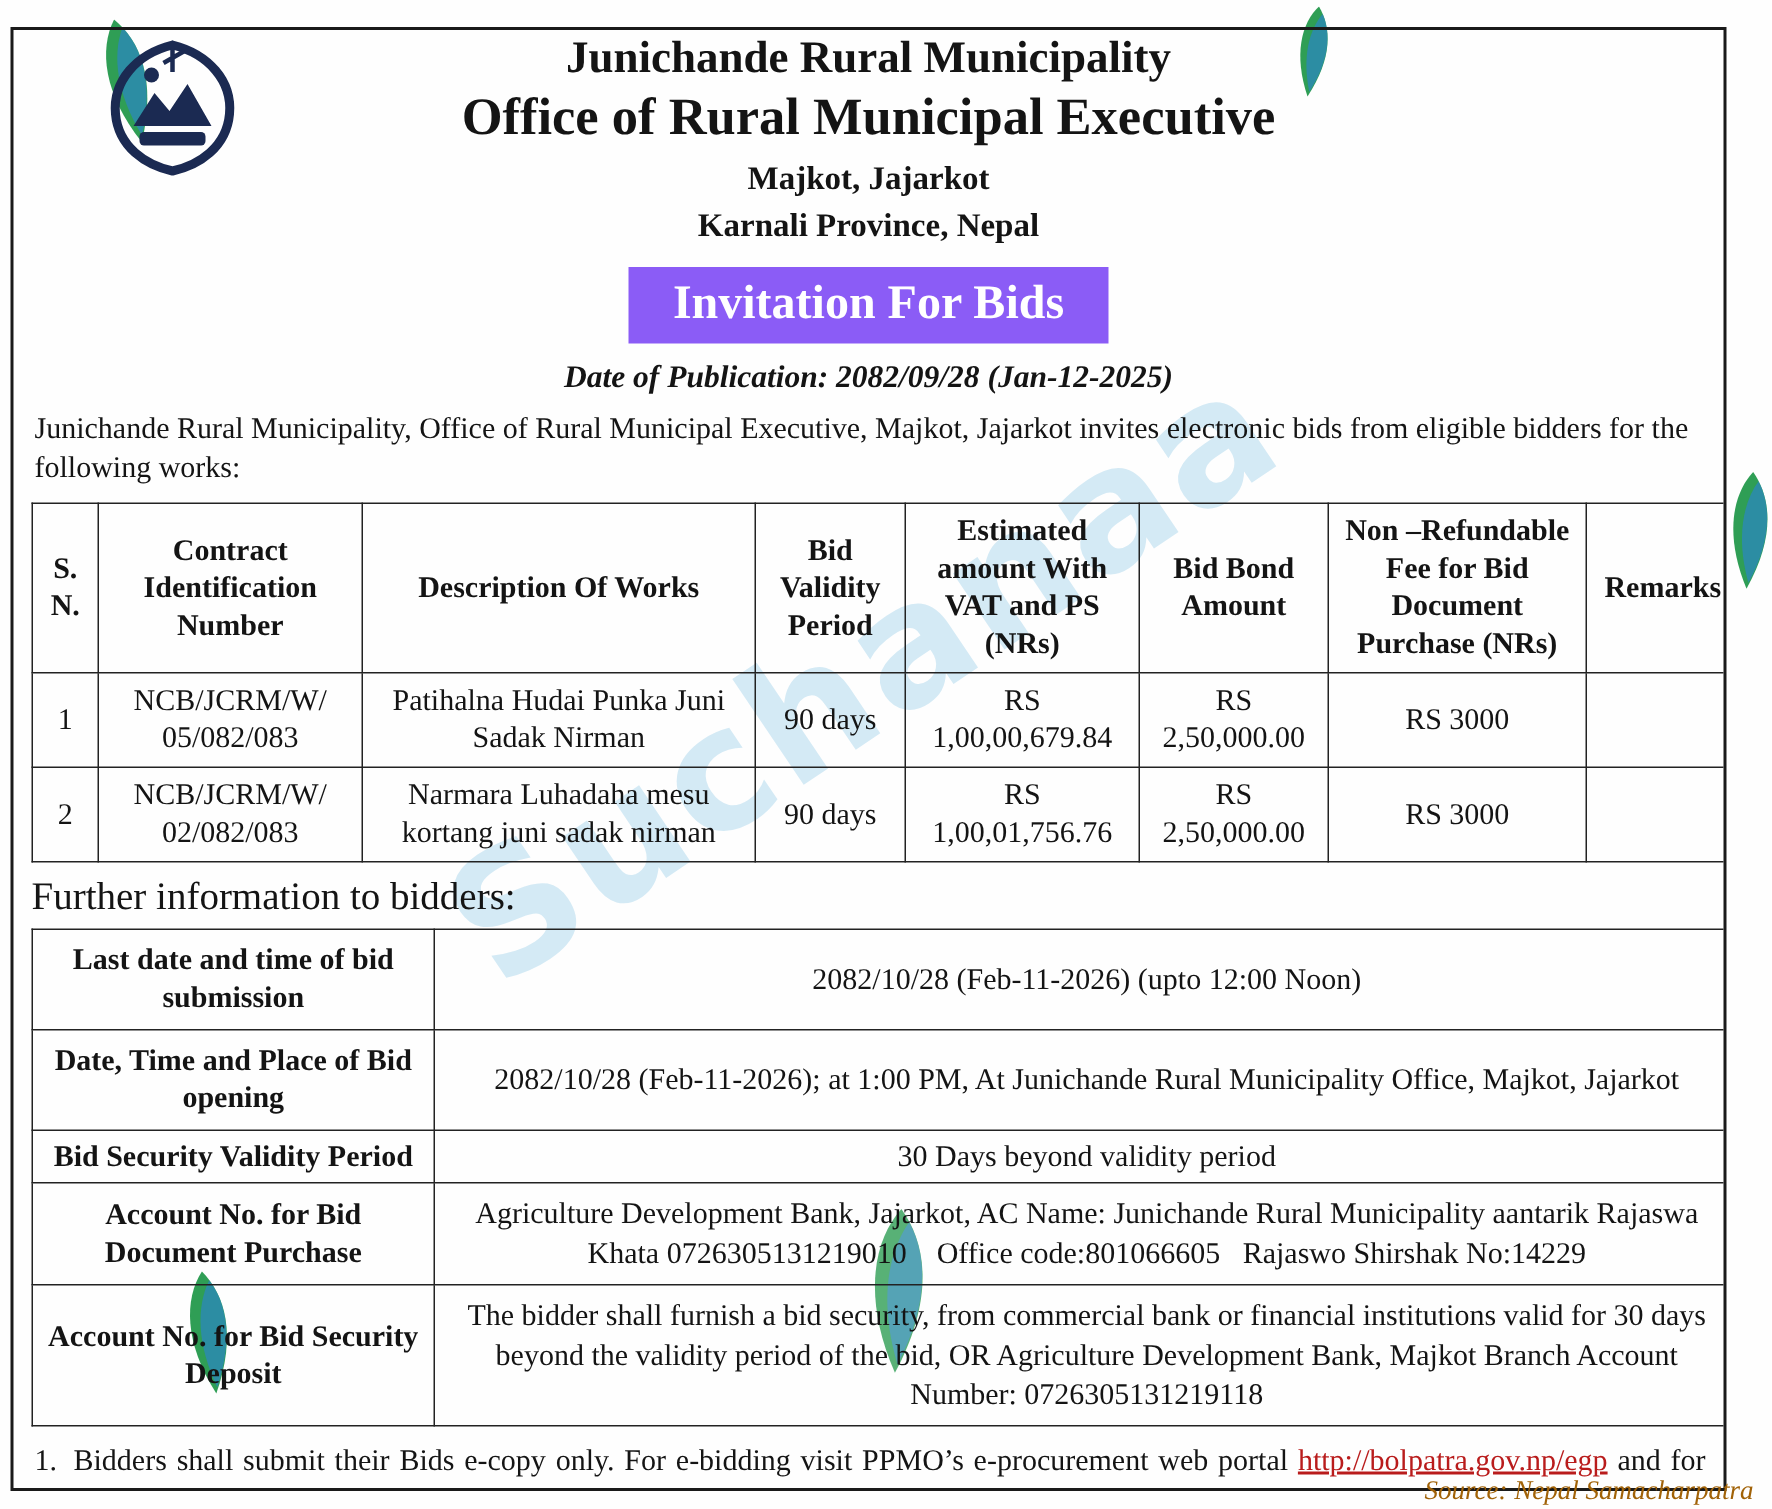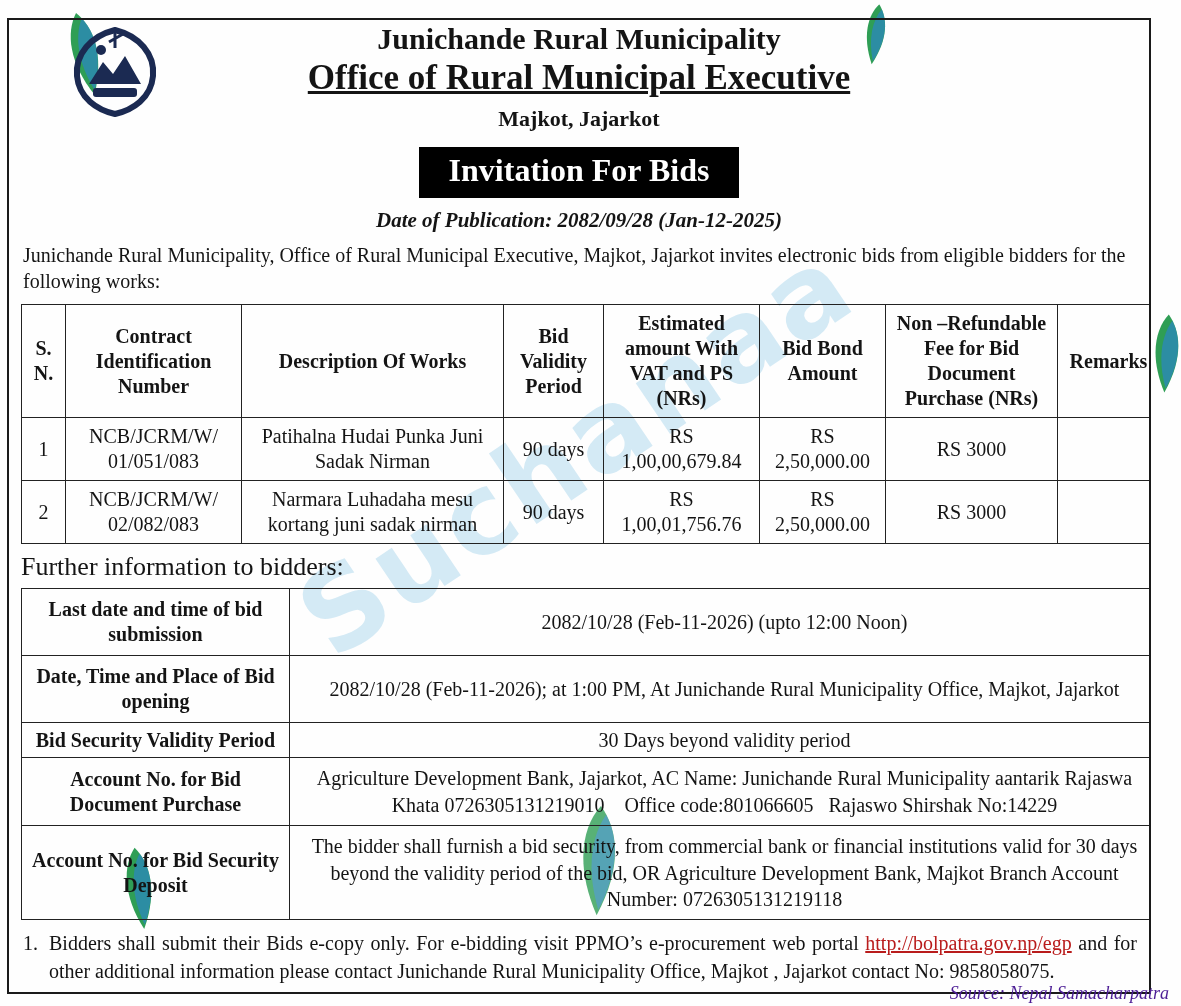--- a/index.html
+++ b/index.html
@@ -21,27 +21,27 @@
 
   
   .doc {
     position: absolute; left: 7px; top: 1px; width: 1144px; height: 976px;
     border: 2px solid #1a1a1a; padding: 0 12px; z-index: 1; overflow: hidden; margin-top: 17px;
   }
 
   .header { position: relative; text-align: center; }
   .emblem { position: absolute; left: 42px; top: 4px; }
   .t1 { font-size: 30px; font-weight: bold; margin-top: 2px; }
-  .t2 { font-size: 35px; font-weight: bold; margin-top: 2px; text-decoration: underline; }
+  .t2 { font-size: 35px; font-weight: bold; margin-top: 2px; }
   .t3 { font-size: 22px; font-weight: bold; margin-top: 8px; }
   .t4 { font-size: 22px; font-weight: bold; margin-top: 5px; }
 
   .banner {
     display: block; width: fit-content; margin: 15px auto 10px;
-    background: #000000; color: #ffffff;
+    background: #8b5cf6; color: #ffffff;
     font-size: 32px; font-weight: bold; padding: 5px 30px 9px;
   }
   .pubdate { text-align: center; font-size: 21px; font-weight: bold; font-style: italic; }
   .intro { font-size: 20px; line-height: 1.3; margin: 9px 2px 10px; }
 
   table { width: 100%; border-collapse: collapse; table-layout: fixed; }
   th, td { border: 1.8px solid #222222; vertical-align: middle; }
 
   .bids { font-size: 20px; }
   .bids th { font-weight: bold; text-align: center; padding: 6px 5px; height: 102px; line-height: 1.25; }
@@ -54,21 +54,21 @@
   .info td { text-align: center; padding: 7px 14px; line-height: 1.32; white-space: pre-wrap; }
   .info tr.short td, .info tr.short th { padding-top: 4px; padding-bottom: 4px; }
 
   .notes { margin-top: 10px; font-size: 20px; line-height: 1.36; }
   .note { position: relative; padding-left: 28px; text-align: justify; margin-bottom: 2px; }
   .note .num { position: absolute; left: 2px; top: 0; }
   .link { color: #b91c1c; text-decoration: underline; cursor: pointer; word-break: break-all; }
 
   .source {
     position: absolute; right: 12px; bottom: 2px; z-index: 1;
-    font-style: italic; font-size: 18px; color: #4c1d95;
+    font-style: italic; font-size: 18px; color: #a16207;
   }
 </style>
 </head>
 <body>
 
 <div class="page">
 
   <div class="decor-layer">
     <div class="watermark">Suchanaa</div>
 
@@ -104,20 +104,21 @@
       <svg class="emblem" width="104" height="92" viewBox="0 0 104 92">
         <path d="M52 4 C76 10 92 28 90 50 C88 72 70 84 52 88 C34 84 16 72 14 50 C12 28 28 10 52 4 Z" fill="none" stroke="#1b2a52" stroke-width="6"></path>
         <path d="M26 58 L40 36 L50 48 L62 30 L78 58 Z" fill="#1b2a52"></path>
         <circle cx="38" cy="24" r="5" fill="#1b2a52"></circle>
         <rect x="30" y="62" width="44" height="9" rx="3" fill="#1b2a52"></rect>
         <path d="M46 16 L60 8 M52 6 L52 22" stroke="#1b2a52" stroke-width="3" fill="none"></path>
       </svg>
       <div class="t1">Junichande Rural Municipality</div>
       <div class="t2">Office of Rural Municipal Executive</div>
       <div class="t3">Majkot, Jajarkot</div>
+      <div class="t4">Karnali Province, Nepal</div>
     </div>
 
     <div class="banner">Invitation For Bids</div>
     <div class="pubdate">Date of Publication: 2082/09/28 (Jan-12-2025)</div>
     <p class="intro">Junichande Rural Municipality, Office of Rural Municipal Executive, Majkot, Jajarkot invites electronic bids from eligible bidders for the following works:</p>
 
     <table class="bids">
       <colgroup>
         <col style="width:44px">
           <col style="width:176px">
@@ -136,21 +137,21 @@
           <th>Bid Validity Period</th>
           <th>Estimated amount With VAT and PS (NRs)</th>
           <th>Bid Bond Amount</th>
           <th>Non –Refundable Fee for Bid Document Purchase (NRs)</th>
           <th>Remarks</th>
         </tr>
       </thead>
       <tbody>
         <tr>
           <td>1</td>
-          <td>NCB/JCRM/W/ 01/051/083</td>
+          <td>NCB/JCRM/W/ 05/082/083</td>
           <td>Patihalna Hudai Punka Juni Sadak Nirman</td>
           <td>90 days</td>
           <td>RS 1,00,00,679.84</td>
           <td>RS 2,50,000.00</td>
           <td>RS 3000</td>
           <td></td>
         </tr>
         <tr>
           <td>2</td>
           <td>NCB/JCRM/W/ 02/082/083</td>

